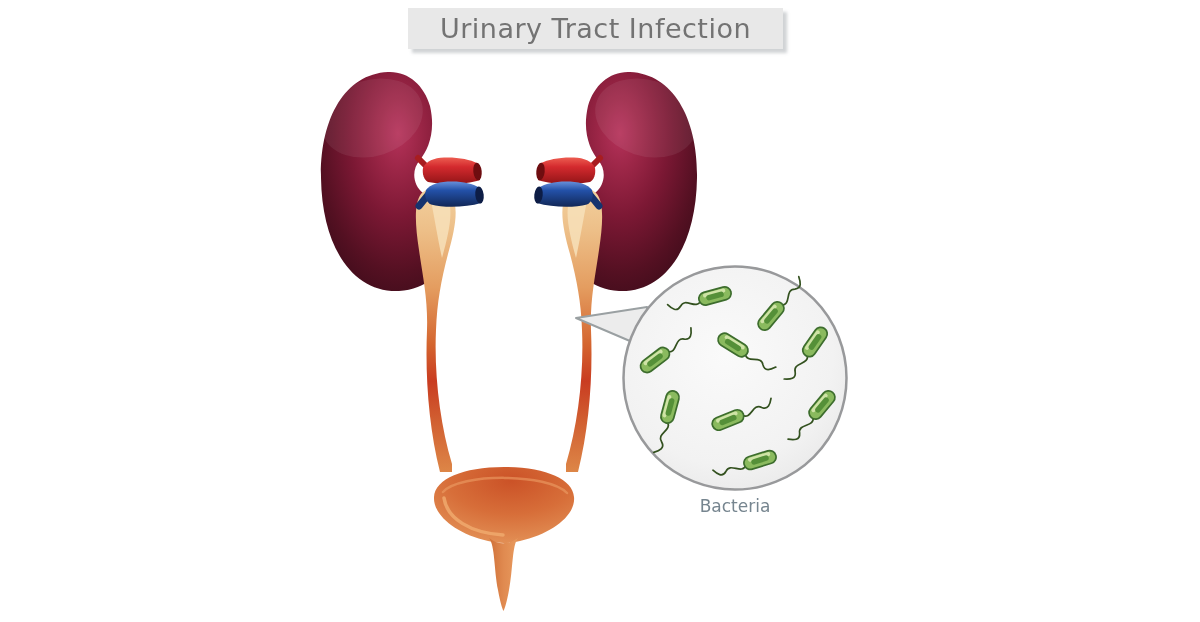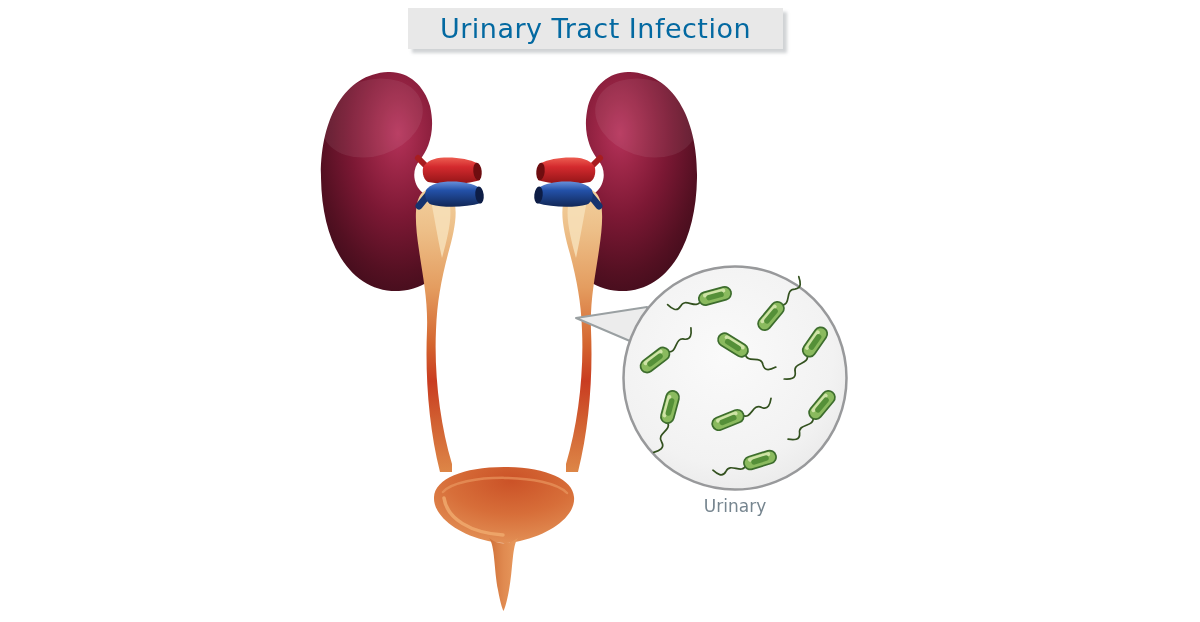--- a/index.html
+++ b/index.html
@@ -8,21 +8,21 @@
     font-family:"DejaVu Sans","Liberation Sans",sans-serif;
   }
   #anatomy-svg{position:absolute;left:0;top:0;}
   .title-banner{
     position:absolute;left:408px;top:8px;width:375px;height:41px;
     background:#e8e8e8;
     box-shadow:4px 4px 3px rgba(120,130,134,0.35);
     display:flex;align-items:center;justify-content:center;
   }
   .title-banner span{
-    color:#0369a1;font-size:27px;letter-spacing:0.5px;white-space:nowrap;
+    color:#737373;font-size:27px;letter-spacing:0.5px;white-space:nowrap;
   }
   .bacteria-label{
     position:absolute;left:660px;top:496px;width:150px;text-align:center;
     color:#76858f;font-size:17px;
   }
 </style>
 </head>
 <body>
 
 <div id="stage">
@@ -170,15 +170,15 @@
           <use href="#bacterium-proto" transform="translate(822 405) rotate(-50) scale(1,1)"></use>
           <use href="#bacterium-proto" transform="translate(760 460) rotate(-17) scale(1,1)"></use>
         </g>
     </g>
   </svg>
 
   <div class="title-banner">
     <span>Urinary Tract Infection</span>
   </div>
 
-  <div class="bacteria-label">Urinary</div>
+  <div class="bacteria-label">Bacteria</div>
 
 </div>
 
 </body></html>

